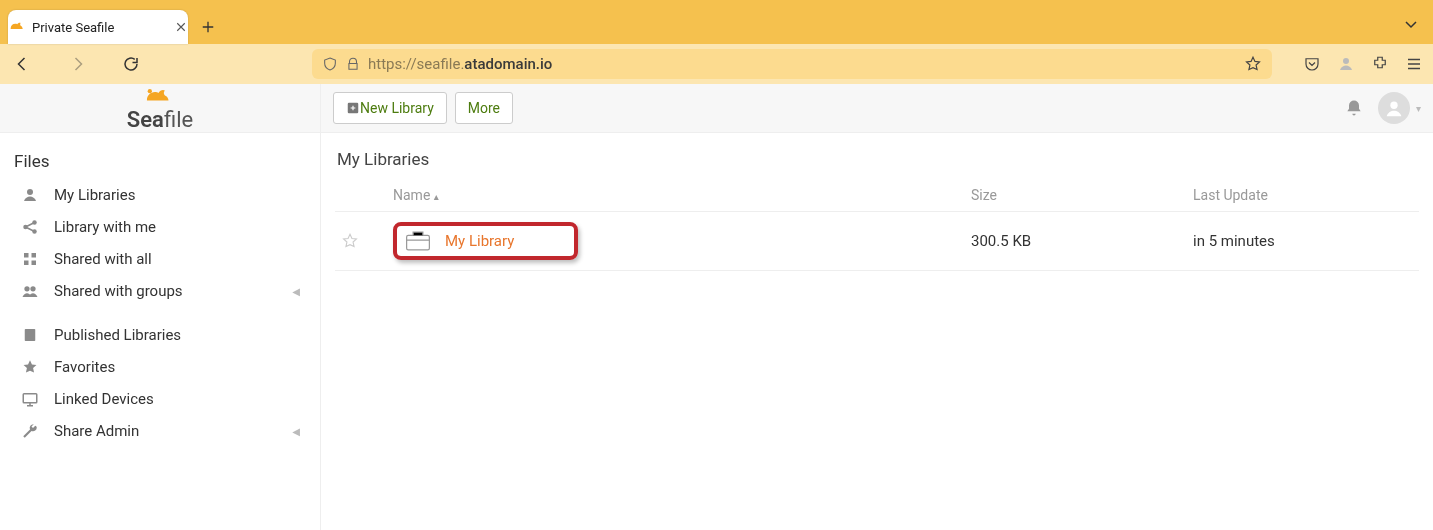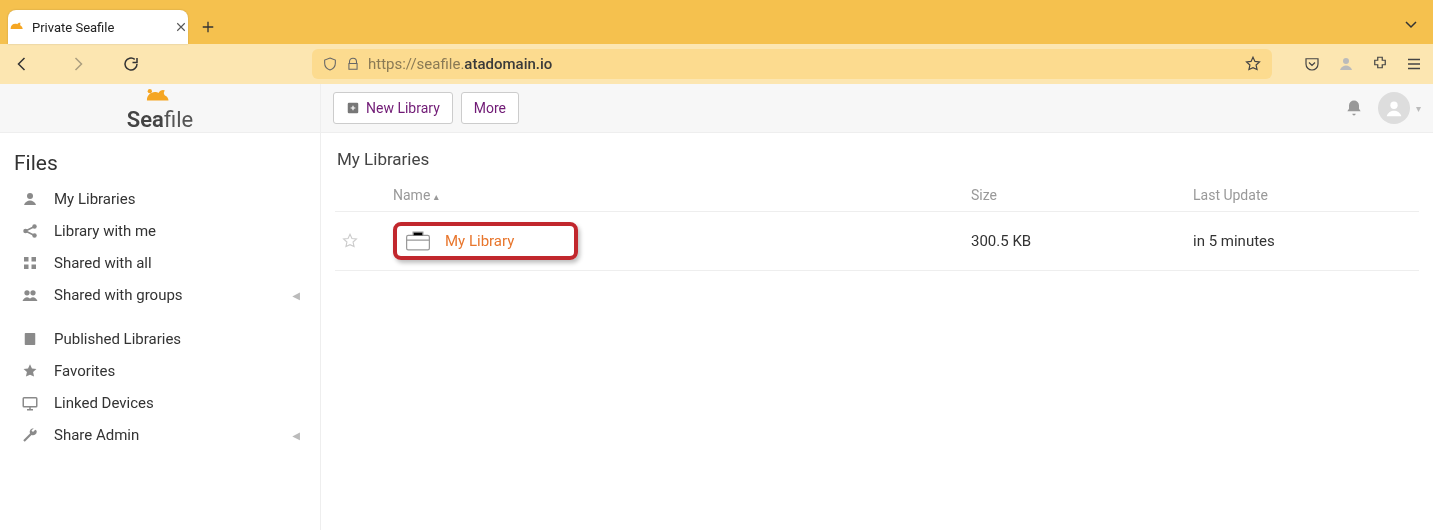--- a/index.html
+++ b/index.html
@@ -19,27 +19,27 @@
   .addr-bar .url .dark{color:#3a3a3a;font-weight:500;}
   .right-icons{margin-left:auto;display:flex;gap:16px;align-items:center;color:#444;}
   
   .app{display:flex;height:446px;}
   .sidebar{width:320px;border-right:1px solid #eee;background:#fff;display:flex;flex-direction:column;}
   .logo-row{height:48px;display:flex;align-items:center;padding:0 18px;background:#f7f7f7;border-bottom:1px solid #eee;flex-direction:column;}
   .logo-row svg{margin-right:6px;}
   .logo-row .brand{font-size:22px;color:#555;}
   .logo-row .brand b{color:#444;font-weight:600;}
   .side-section{padding:12px 10px 0 10px;}
-  .side-header{font-size:21px;color:#333;padding:6px 4px 8px 4px;}
+  .side-header{font-size:17px;color:#333;padding:6px 4px 8px 4px;}
   .side-item{display:flex;align-items:center;gap:14px;padding:7px 10px;border-radius:4px;color:#333;cursor:pointer;font-size:15px;}
   .side-item .icon{width:20px;color:#8a8a8a;display:flex;justify-content:center;}
   .side-item .chev{margin-left:auto;color:#bbb;font-size:10px;}
   .main{flex:1;display:flex;flex-direction:column;}
   .toolbar{height:48px;background:#f7f7f7;border-bottom:1px solid #eee;display:flex;align-items:center;padding:0 12px;gap:8px;}
-  .btn{background:#fff;border:1px solid #ccc;border-radius:3px;height:30px;padding:0 12px;display:flex;align-items:center;gap:6px;font-size:14px;color:#701a75;cursor:pointer;}
+  .btn{background:#fff;border:1px solid #ccc;border-radius:3px;height:30px;padding:0 12px;display:flex;align-items:center;gap:0;font-size:14px;color:#4d7c0f;cursor:pointer;}
   .toolbar-right{margin-left:auto;display:flex;align-items:center;gap:14px;color:#999;}
   .avatar{width:32px;height:32px;border-radius:50%;background:#ddd;display:flex;align-items:center;justify-content:center;}
   .content{padding:10px 14px;}
   .page-title{font-size:17px;color:#444;padding:6px 0 10px 2px;}
   table{width:100%;border-collapse:collapse;}
   thead th{text-align:left;font-weight:400;color:#999;font-size:14px;padding:8px 6px;border-bottom:1px solid #eee;}
   tbody td{padding:10px 6px;border-bottom:1px solid #eee;font-size:15px;color:#333;vertical-align:middle;}
   .col-star{width:40px;text-align:center;}
   .col-name{}
   .col-size{width:210px;}

